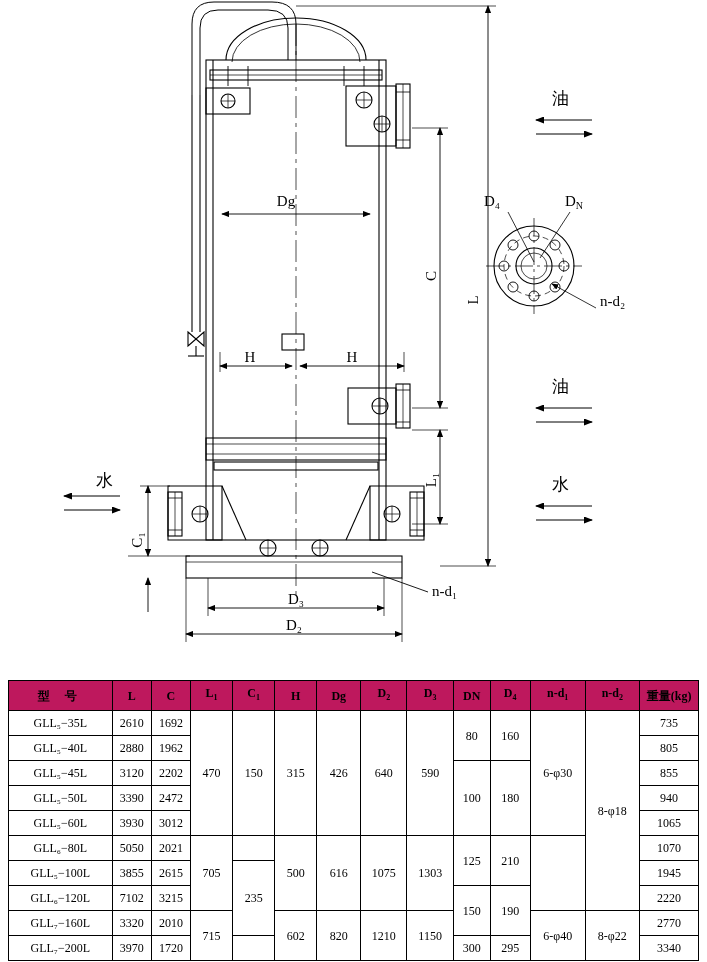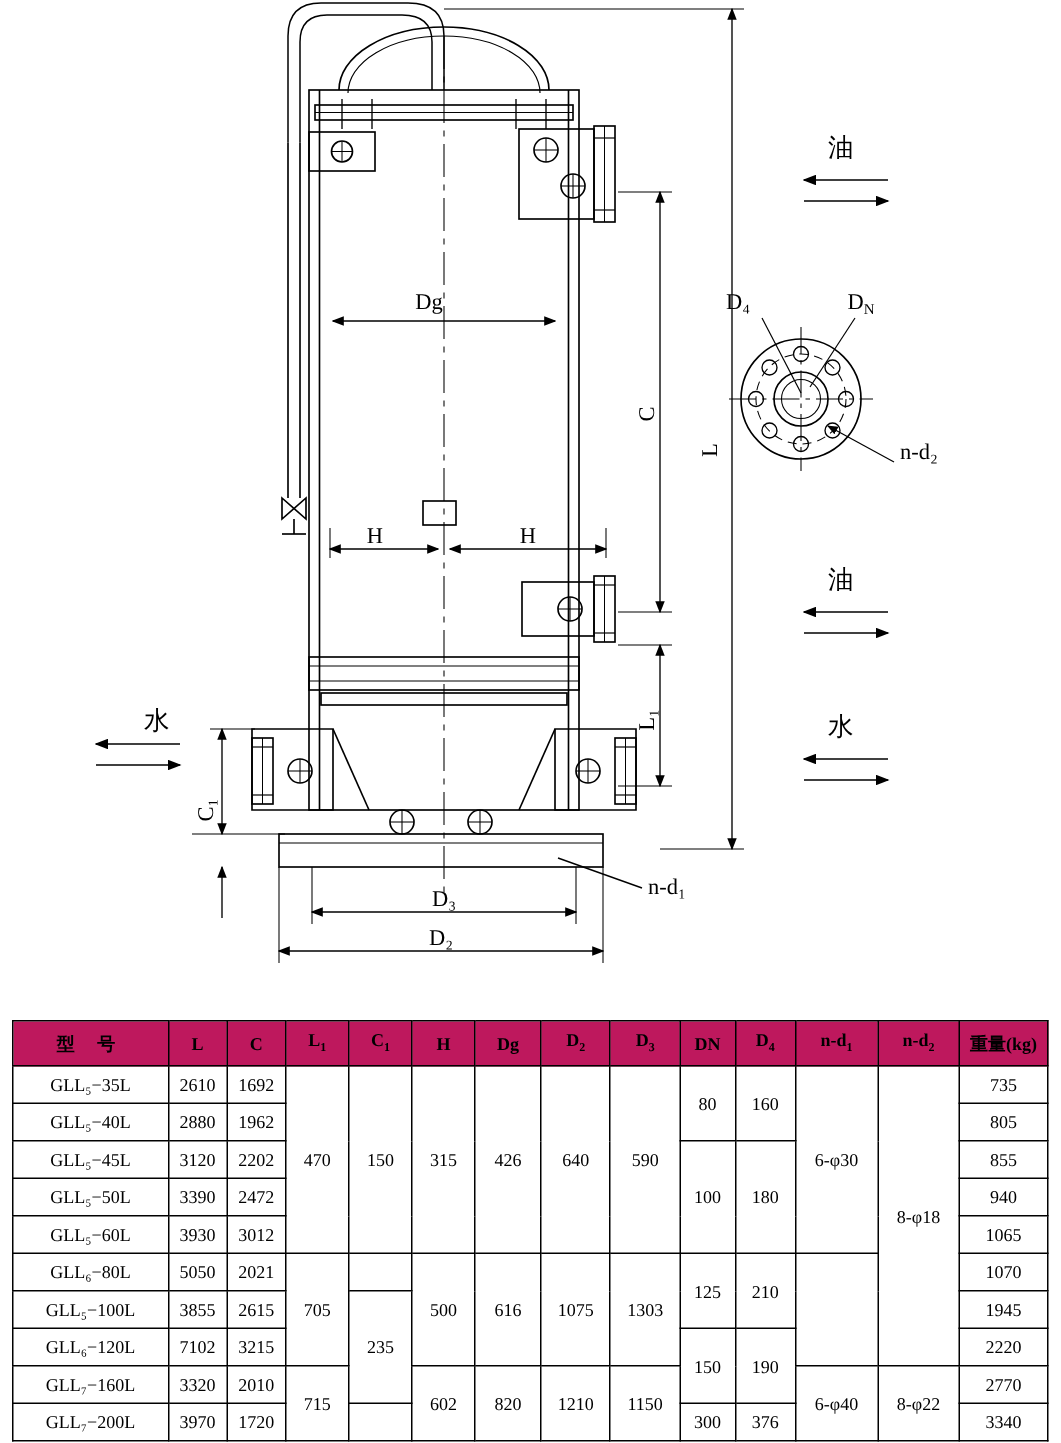--- a/index.html
+++ b/index.html
@@ -334,18 +334,18 @@
       <td rowspan="2">6-φ40</td>
       <td rowspan="2">8-φ22</td>
       <td>2770</td>
     </tr>
     <tr>
       <td class="model">GLL₇−200L</td>
       <td>3970</td>
       <td>1720</td>
       <td></td>
       <td>300</td>
-      <td>376</td>
+      <td>295</td>
       <td>3340</td>
     </tr>
   </tbody>
 </table>
 </div>
 
 </body></html>

